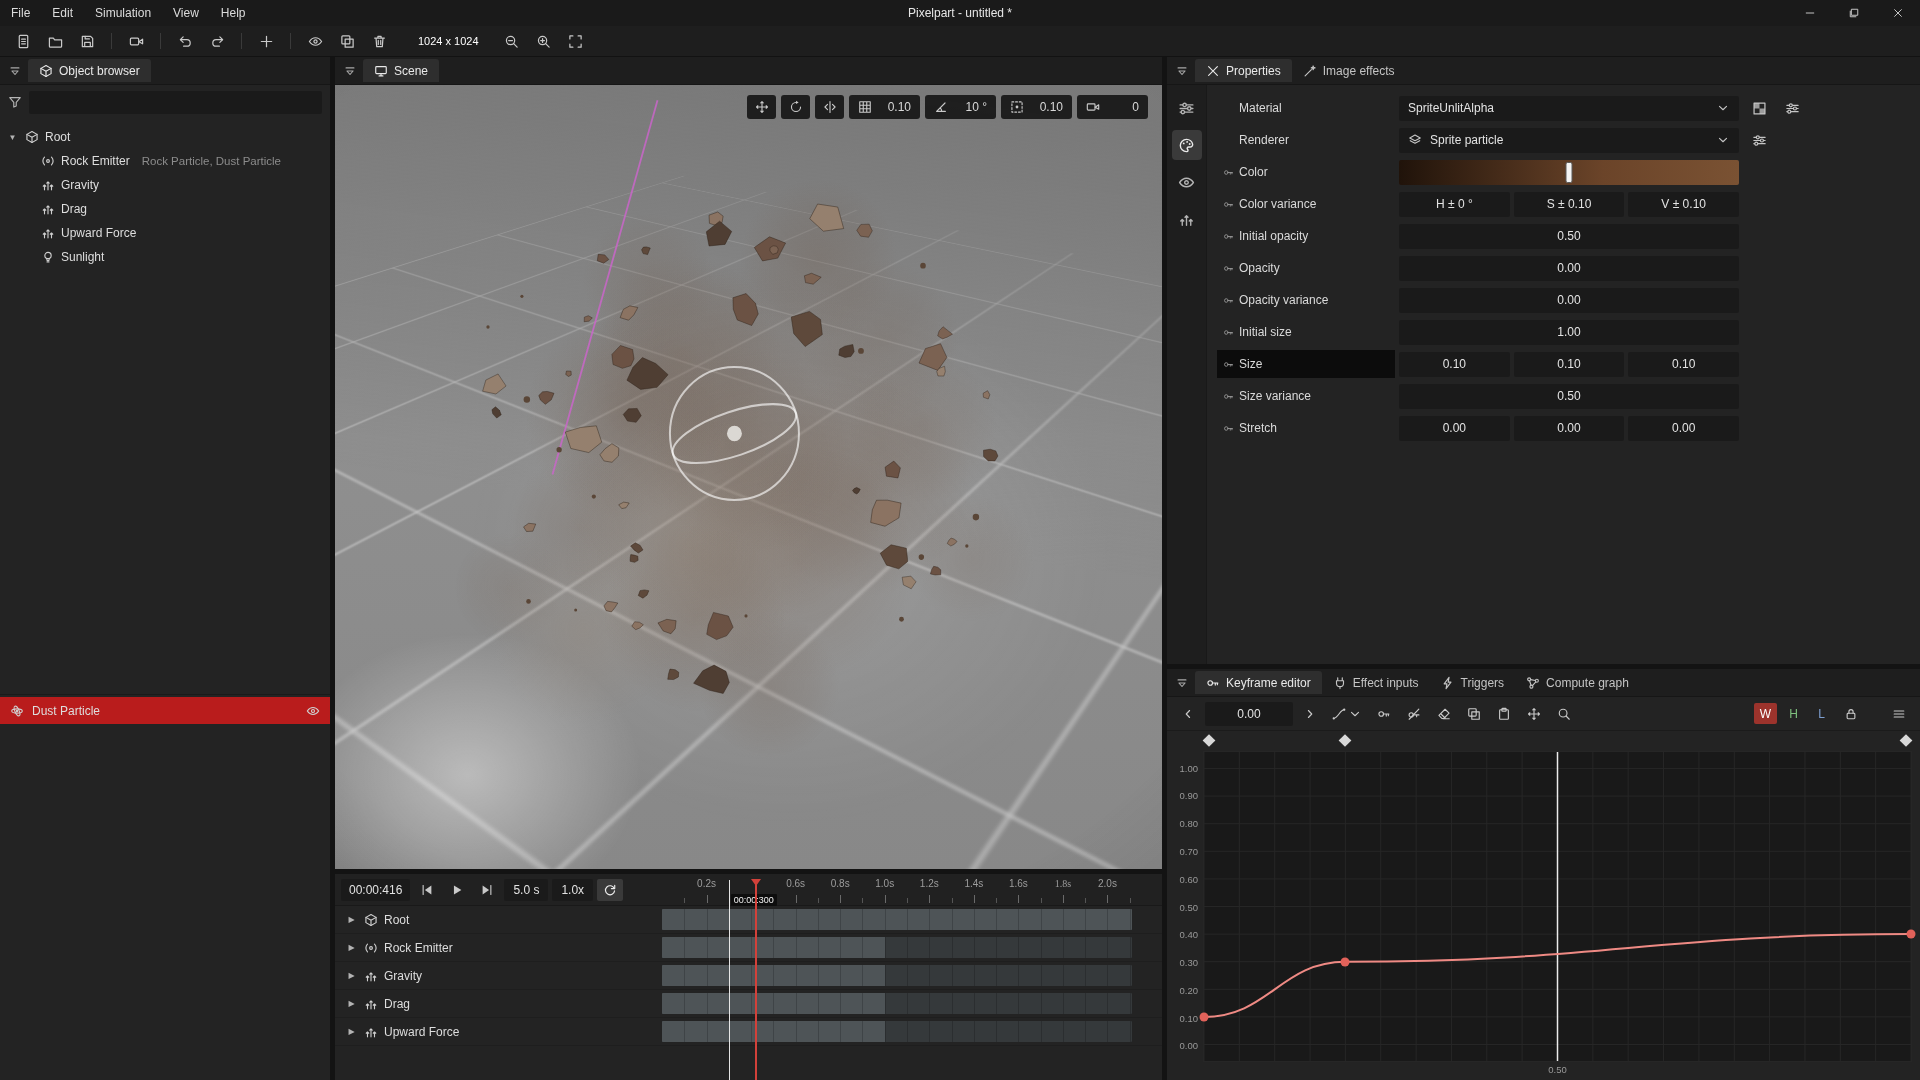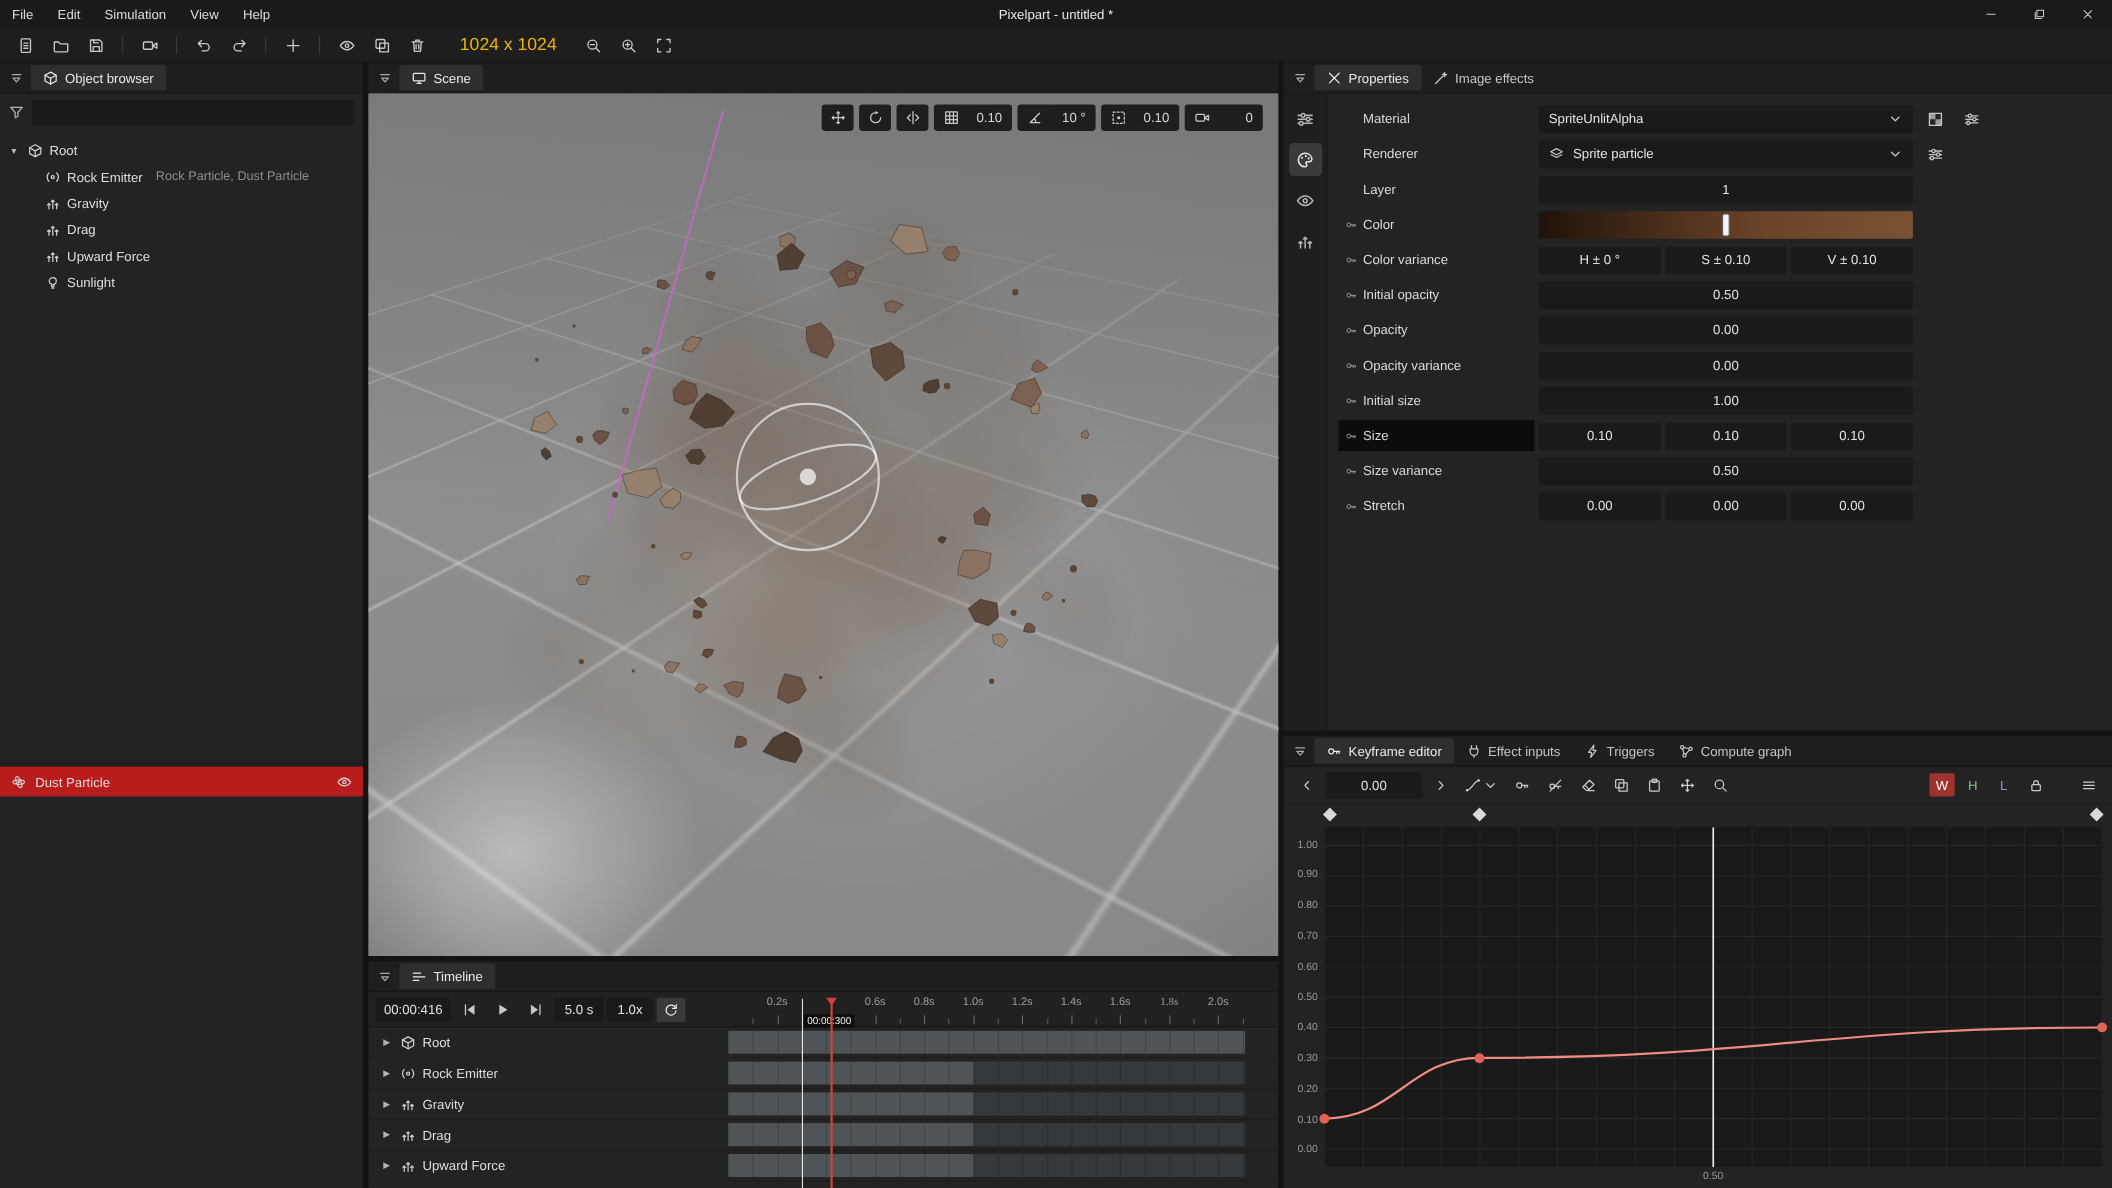--- a/index.html
+++ b/index.html
@@ -12,21 +12,21 @@
 .menus{display:flex;height:100%;z-index:2}
 .menu-item{padding:0 11px;line-height:26px;color:#dcdcdc;font-size:12px}
 .win-title{position:absolute;left:0;right:0;text-align:center;color:#e6e6e6;font-size:12px;pointer-events:none}
 .win-controls{margin-left:auto;display:flex;z-index:2}
 .win-btn{width:44px;height:26px;display:flex;align-items:center;justify-content:center;color:#c9c9c9}
 
 
 .toolbar{height:31px;background:#1e1e1e;display:flex;align-items:center;padding:0 8px;gap:2px;border-bottom:1px solid #121212;flex:0 0 auto}
 .tb-btn{width:30px;height:25px;border-radius:3px;display:flex;align-items:center;justify-content:center;color:#c9c9c9}
 .tb-sep{width:1px;height:16px;background:#3a3a3a;margin:0 7px}
-.tb-res{color:#eab308;font-size:16px;margin:0 16px 0 22px}
+.tb-res{color:#ffffff;font-size:11px;margin:0 16px 0 22px}
 
 
 .main{flex:1;display:flex;gap:5px;background:#131313;min-height:0}
 .panel{background:#232323;display:flex;flex-direction:column;min-height:0}
 .left{width:330px;flex:0 0 auto}
 .center{flex:1;display:flex;flex-direction:column;min-width:0;gap:5px}
 .right{width:753px;flex:0 0 auto;display:flex;flex-direction:column;gap:5px}
 .panel-header{height:28px;background:#1e1e1e;display:flex;align-items:center;padding:0 4px;gap:2px;border-bottom:1px solid #161616;flex:0 0 auto}
 .ph-collapse{width:22px;height:22px;display:flex;align-items:center;justify-content:center;color:#a8a8a8}
 .tab{display:flex;align-items:center;gap:6px;padding:0 11px;height:23px;font-size:12px;color:#c4c4c4;border-radius:3px 3px 0 0;white-space:nowrap}
@@ -593,37 +593,20 @@
                     <path d="M10.5 8.2l4-2.7v5z"></path>
                   </svg>
                 </span>
                 <span class="val">0</span>
               </div>
             </div>
         </div>
       </div>
 
       <div class="panel timeline-panel">
-        <div class="panel-header">
-          <div class="ph-collapse" id="tl-collapse">
-              <span class="ic">
-                <svg viewBox="0 0 16 16">
-                  <path d="M3.5 4.5h9M4.5 8l3.5 4 3.5-4z"></path>
-                </svg>
-              </span>
-            </div>
-          <div class="tab active">
-            <span class="ic" id="tl-tab-ic">
-                <svg viewBox="0 0 16 16">
-                  <path d="M2 4.2h7.5M2 8h12M2 11.8h5.5"></path>
-                </svg>
-              </span>
-            <span>Timeline</span>
-          </div>
-        </div>
         <div class="tl-main" id="tl-main">
           <div class="tl-top">
             <div class="tl-left" id="tl-controls">
                 <div class="tl-time">00:00:416</div>
                 <div class="tl-btn">
                   <span class="ic">
                     <svg viewBox="0 0 16 16">
                       <path d="M3.6 2.8v10.4"></path>
                       <path d="M13 2.8v10.4L5.6 8z" fill="currentColor" stroke="none"></path>
                     </svg>
@@ -1007,29 +990,20 @@
                 </div>
                 <div class="picon">
                   <span class="ic">
                     <svg viewBox="0 0 16 16">
                       <path d="M2 4.6h12M2 8h12M2 11.4h12"></path>
                       <circle cx="6.2" cy="4.6" r="1.6" fill="#1e1e1e"></circle>
                       <circle cx="10.6" cy="8" r="1.6" fill="#1e1e1e"></circle>
                       <circle cx="4.6" cy="11.4" r="1.6" fill="#1e1e1e"></circle>
                     </svg>
                   </span>
-                </div>
-              </div>
-              <div class="prow">
-                <div class="prow-left">
-                  <span class="pkey"></span>
-                  <span class="plabel">Layer</span>
-                </div>
-                <div class="pvals">
-                  <div class="pbox">1</div>
                 </div>
               </div>
               <div class="prow">
                 <div class="prow-left">
                   <span class="pkey">
                     <span class="ic">
                       <svg viewBox="0 0 16 16">
                         <circle cx="4.8" cy="8" r="2.6"></circle>
                         <path d="M7.4 8h6.2M10.6 8v2.4M13 8v1.9"></path>
                       </svg>

